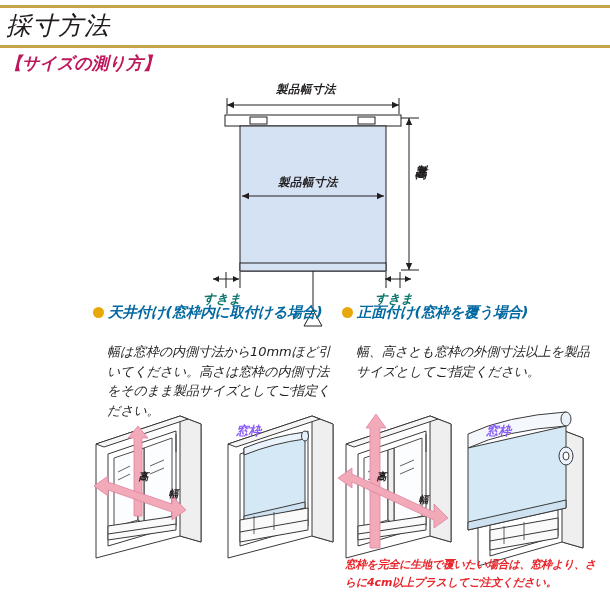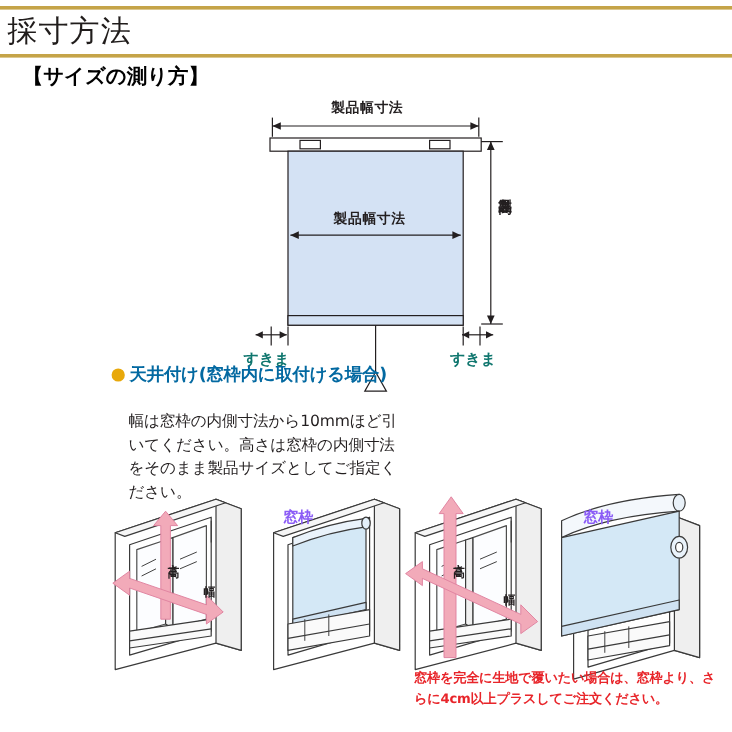--- a/index.html
+++ b/index.html
@@ -12,20 +12,21 @@
     background: #ffffff;
     font-family: "DejaVu Sans", "Liberation Sans", sans-serif;
     color: #231f20;
     overflow: hidden;
     position: relative;
   }
   #page {
     position: relative;
     width: 610px;
     height: 561px;
+    font-style: italic;
   }
 
   
   .title-rule-top {
     position: absolute;
     left: 0; top: 5px;
     width: 610px; height: 3px;
     background: #c5a448;
   }
   .title-rule-bottom {
@@ -41,25 +42,25 @@
     line-height: 34px;
     letter-spacing: 1px;
     color: #201c1b;
     font-weight: 400;
     white-space: nowrap;
   }
 
   
   .section-label {
     position: absolute;
-    left: 19px; top: 52px;
+    left: 5px; top: 52px;
     font-size: 17px;
     font-weight: bold;
     letter-spacing: 0px;
-    color: #000000;
+    color: #be185d;
     white-space: nowrap;
   }
 
   
   #top-diagram {
     position: absolute;
     left: 195px; top: 42px;
     width: 230px; height: 250px; margin-top: 36px;
   }
   .dim-label {
@@ -216,20 +217,27 @@
   </div>
 
   <div class="option-col" id="option-ceiling">
     <div class="option-head">
       <span class="bullet-dot"></span>
       <span>天井付け(窓枠内に取付ける場合)</span>
     </div>
     <div class="option-body">幅は窓枠の内側寸法から10mmほど引いてください。高さは窓枠の内側寸法をそのまま製品サイズとしてご指定ください。</div>
   </div>
 
+  <div class="option-col" id="option-front">
+    <div class="option-head">
+      <span class="bullet-dot"></span>
+      <span>正面付け(窓枠を覆う場合)</span>
+    </div>
+    <div class="option-body">幅、高さとも窓枠の外側寸法以上を製品サイズとしてご指定ください。</div>
+  </div>
 
   <div class="illus-wrap" id="illus-ceiling">
     <svg width="250" height="160" viewBox="0 0 250 160">
       <g stroke="#3a3a3a" stroke-width="1" stroke-linejoin="round">
 
         <polygon points="8,36 92,8 113,16 113,134 92,128 8,150" fill="#ffffff"></polygon>
         <polygon points="92,8 113,16 113,134 92,128" fill="#efefef"></polygon>
 
         <polygon points="8,36 92,8 100,11 16,39" fill="#f6f6f6"></polygon>
 

